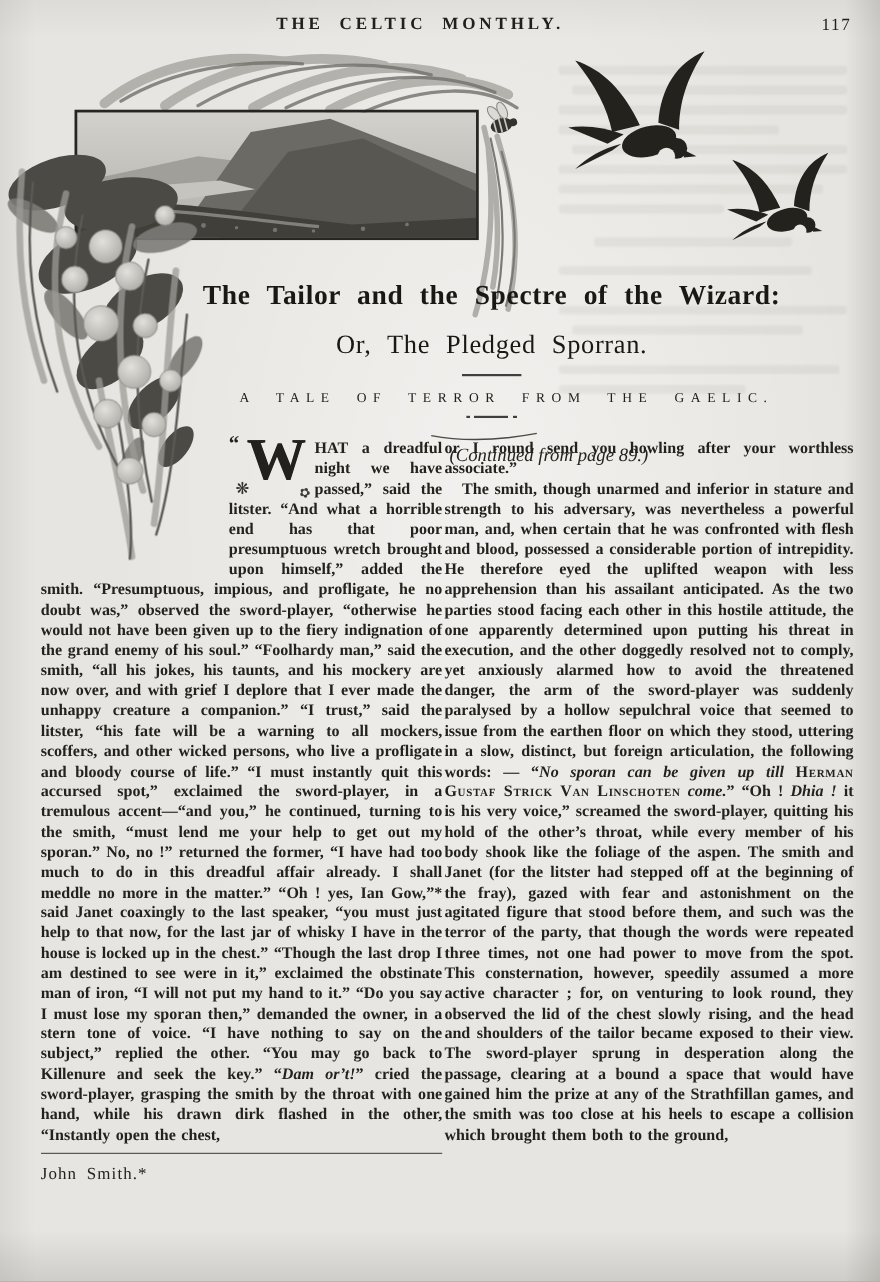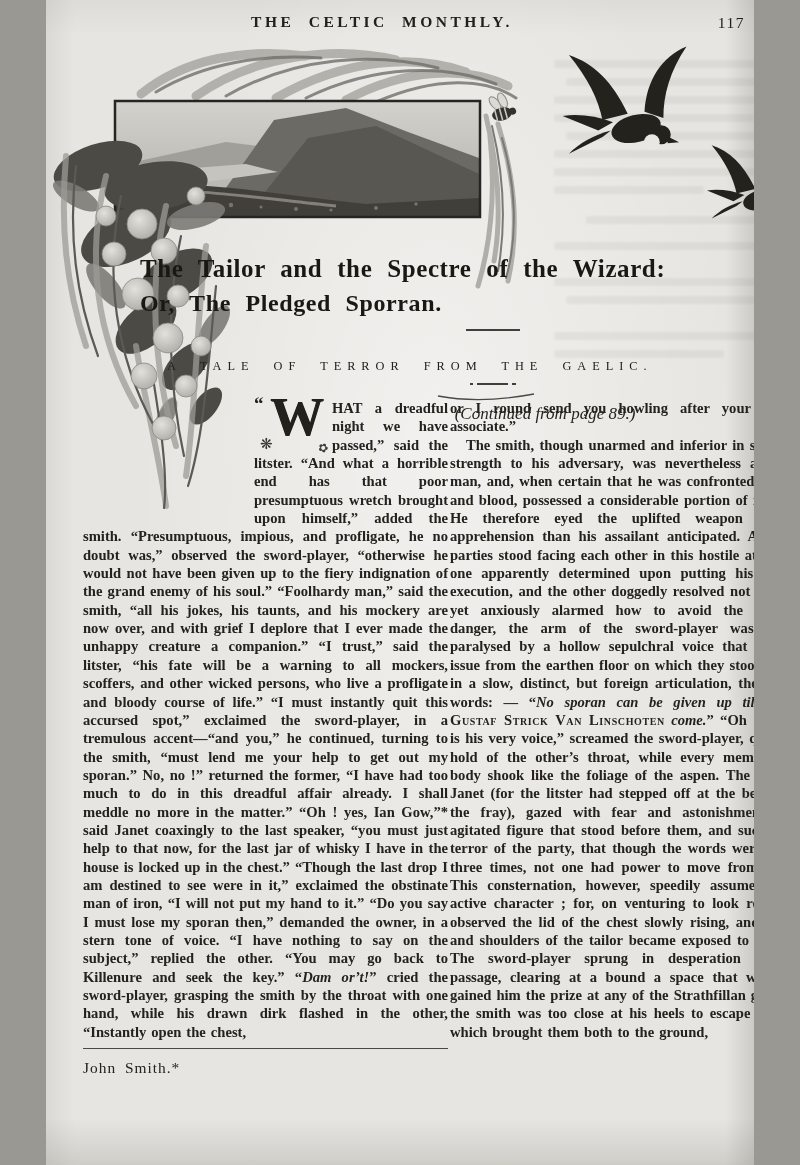--- a/index.html
+++ b/index.html
@@ -1,44 +1,44 @@
 <!DOCTYPE html>
 <html><head>
 <meta charset="utf-8">
 <style>
   html,body{margin:0;padding:0;background:#9a9893;}
   .page{
     position:relative;
-    width:708px;height:1165px;
+    width:800px;height:1165px;
     margin:0 auto;
     background:#e7e5e1;
     background-image:
       radial-gradient(ellipse at 55% 38%, rgba(255,255,255,.45) 0%, rgba(255,255,255,0) 55%),
       linear-gradient(90deg, rgba(110,108,102,.10) 0%, rgba(110,108,102,0) 4%, rgba(110,108,102,0) 96%, rgba(110,108,102,.22) 100%),
       linear-gradient(180deg, rgba(110,108,102,.08) 0%, rgba(110,108,102,0) 3%, rgba(110,108,102,0) 96%, rgba(110,108,102,.20) 100%);
     font-family:"Liberation Serif", serif;
     color:#21201c;
     overflow:hidden;
   }
   .masthead{
     position:absolute;top:13px;left:0;width:100%;
     text-align:center;transform:translateX(-18px);
     font-size:15.5px;font-weight:bold;letter-spacing:3.5px;word-spacing:7px;
     color:#21201c;
   }
   .pageno{
-    position:absolute;top:14px;right:9px;
+    position:absolute;top:14px;right:26px;
     font-size:15.5px;letter-spacing:1.5px;color:#21201c;margin-left:36px;
   }
   .headpiece{position:absolute;top:46px;left:0;width:800px;height:474px;pointer-events:none;}
-  .title-block{position:absolute;top:255px;left:94px;width:706px;text-align:left;}
+  .title-block{position:absolute;top:255px;left:94px;width:706px;text-align:center;}
   .title-line1{font-size:25px;font-weight:bold;letter-spacing:.6px;word-spacing:8px;color:#191813;}
-  .title-line2{font-size:24px;font-weight:bold;letter-spacing:.6px;word-spacing:8px;color:#191813;margin-top:7px;}
+  .title-line2{font-size:24px;font-weight:normal;letter-spacing:.6px;word-spacing:8px;color:#191813;margin-top:18px;}
   .rule-short{width:54px;height:2px;background:#413f3b;margin:12px auto 0;}
-  .subtitle{margin-top:28px;font-size:12.3px;letter-spacing:6px;word-spacing:10px;color:#21201c;padding-left:27px;}
+  .subtitle{margin-top:12px;font-size:12.3px;letter-spacing:6px;word-spacing:10px;color:#21201c;padding-left:27px;}
   .rule-dashdot{width:46px;height:2px;margin:9px auto 0;
     background:linear-gradient(90deg,#413f3b 0 3px,transparent 3px 7px,#413f3b 7px 38px,transparent 38px 42px,#413f3b 42px 46px);}
   .continued{position:absolute;top:373px;left:396px;width:206px;text-align:center;
     font-style:italic;font-size:17px;color:#24231e;margin-top:31px;}
   .column{position:absolute;top:399px;text-align:justify;font-size:14.6px;line-height:18.35px;
     color:#23221d;word-spacing:1.4px;}
   .col-left{left:37px;width:365px;}
   .col-right{left:404px;width:372px;}
   .column p{margin:0;font-weight:bold;}
   .indent{text-indent:16px;}

